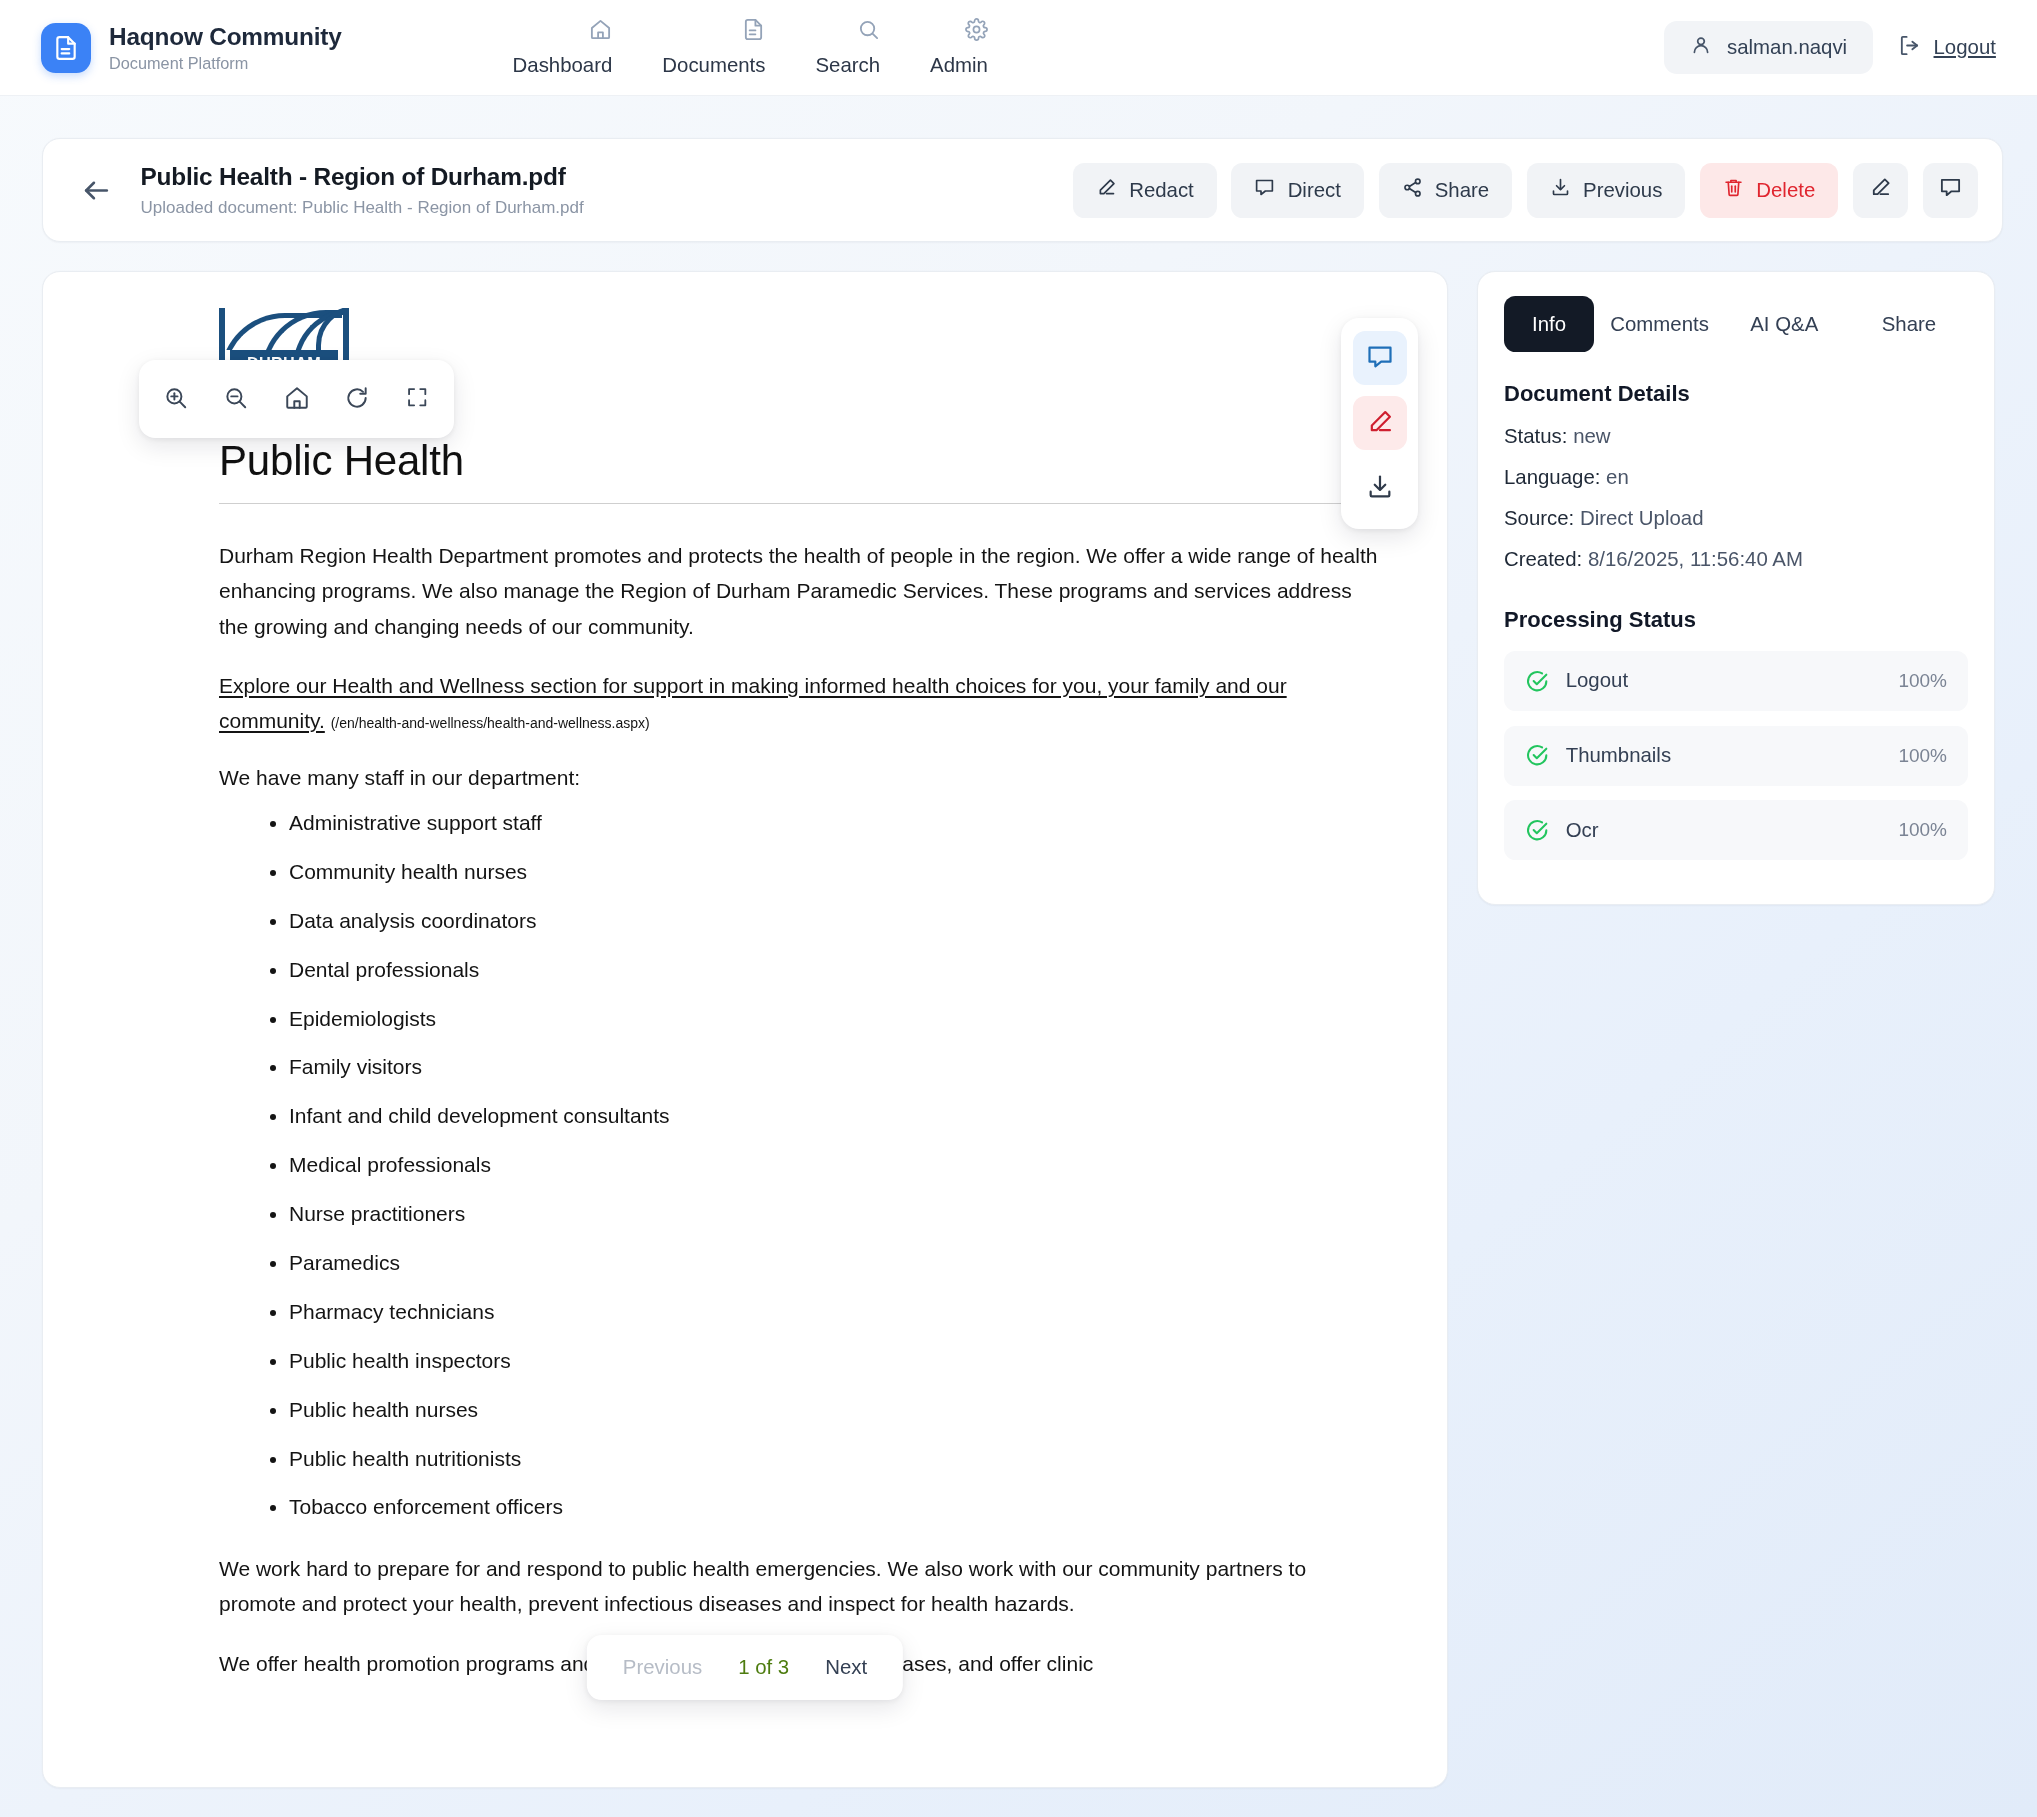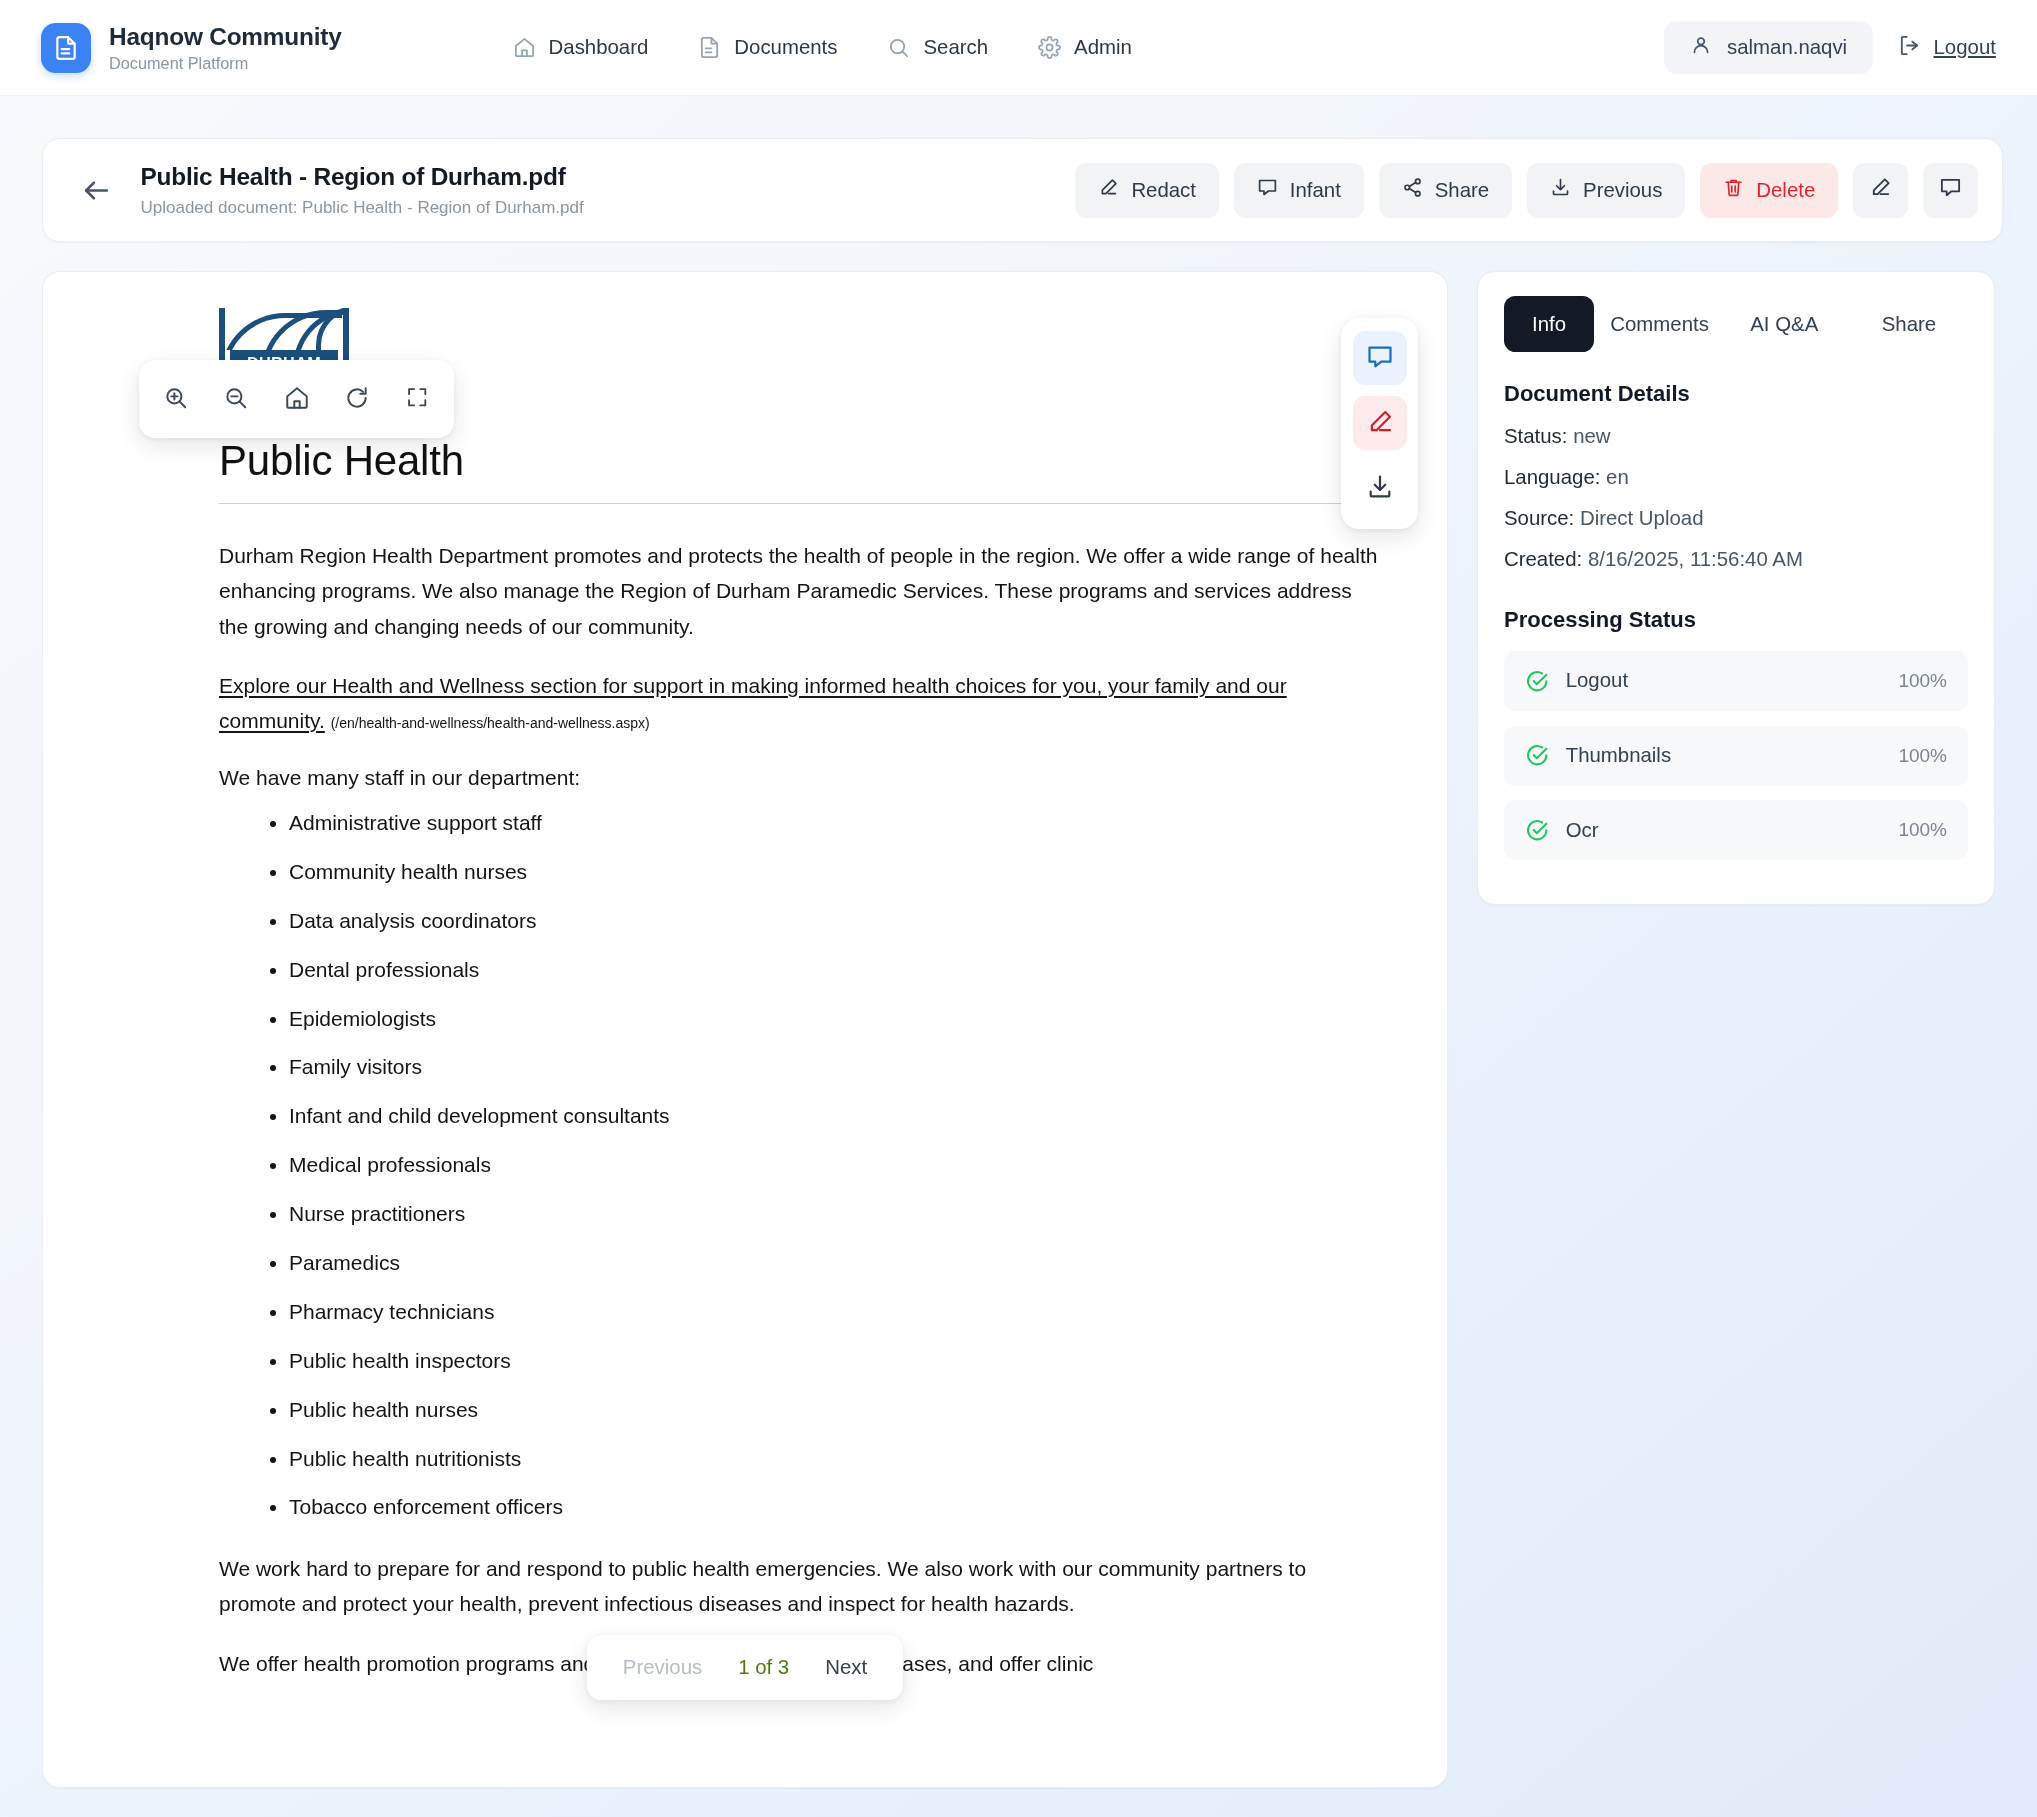--- a/index.html
+++ b/index.html
@@ -25,21 +25,21 @@
     background: #3b82f6; display: flex; align-items: center; justify-content: center;
     box-shadow: 0 3.3px 8.1px rgba(59,130,246,.28);
   }
   .brand-text { display: flex; flex-direction: column; line-height: 1.12; }
   .brand-title { font-size: 24.4px; font-weight: 700; color: #1e293b; letter-spacing: -0.2px; }
   .brand-sub { font-size: 16.3px; color: #8a94a4; margin-top: 3.3px; }
 
   .nav { display: flex; align-items: center; gap: 50px; margin-left: 171px; }
   .nav-item {
     display: flex; align-items: flex-end; gap: 13px;
-    font-size: 20.4px; color: #2d3748; font-weight: 500; cursor: pointer;
+    font-size: 20.4px; color: #2d3748; font-weight: 500; cursor: pointer; flex-direction: column;
   }
   .nav-item .ic { display: flex; color: #94a3b8; }
 
   .userzone { margin-left: auto; display: flex; align-items: center; gap: 24.4px; }
   .user-chip {
     display: flex; align-items: center; gap: 14.7px;
     background: #f2f4f7; border-radius: 13px;
     padding: 13px 26px; font-size: 20.4px; color: #334155; cursor: pointer;
   }
   .logout {
@@ -300,21 +300,21 @@
             </svg>
         </span>
         <span>Redact</span>
       </button>
       <button class="abtn">
         <span>
           <svg width="21" height="21" viewBox="0 0 24 24" fill="none" stroke="currentColor" stroke-width="1.9" stroke-linecap="round" stroke-linejoin="round">
               <path d="M21 4H3v12h5v4l5-4h8z"></path>
             </svg>
         </span>
-        <span>Infant</span>
+        <span>Direct</span>
       </button>
       <button class="abtn">
         <span>
           <svg width="21" height="21" viewBox="0 0 24 24" fill="none" stroke="currentColor" stroke-width="1.9" stroke-linecap="round" stroke-linejoin="round">
             <circle cx="18" cy="5" r="2.6"></circle>
               <circle cx="6" cy="12" r="2.6"></circle>
               <circle cx="18" cy="19" r="2.6"></circle>
             <line x1="8.4" y1="10.8" x2="15.6" y2="6.2"></line>
               <line x1="8.4" y1="13.2" x2="15.6" y2="17.8"></line>
           </svg>

